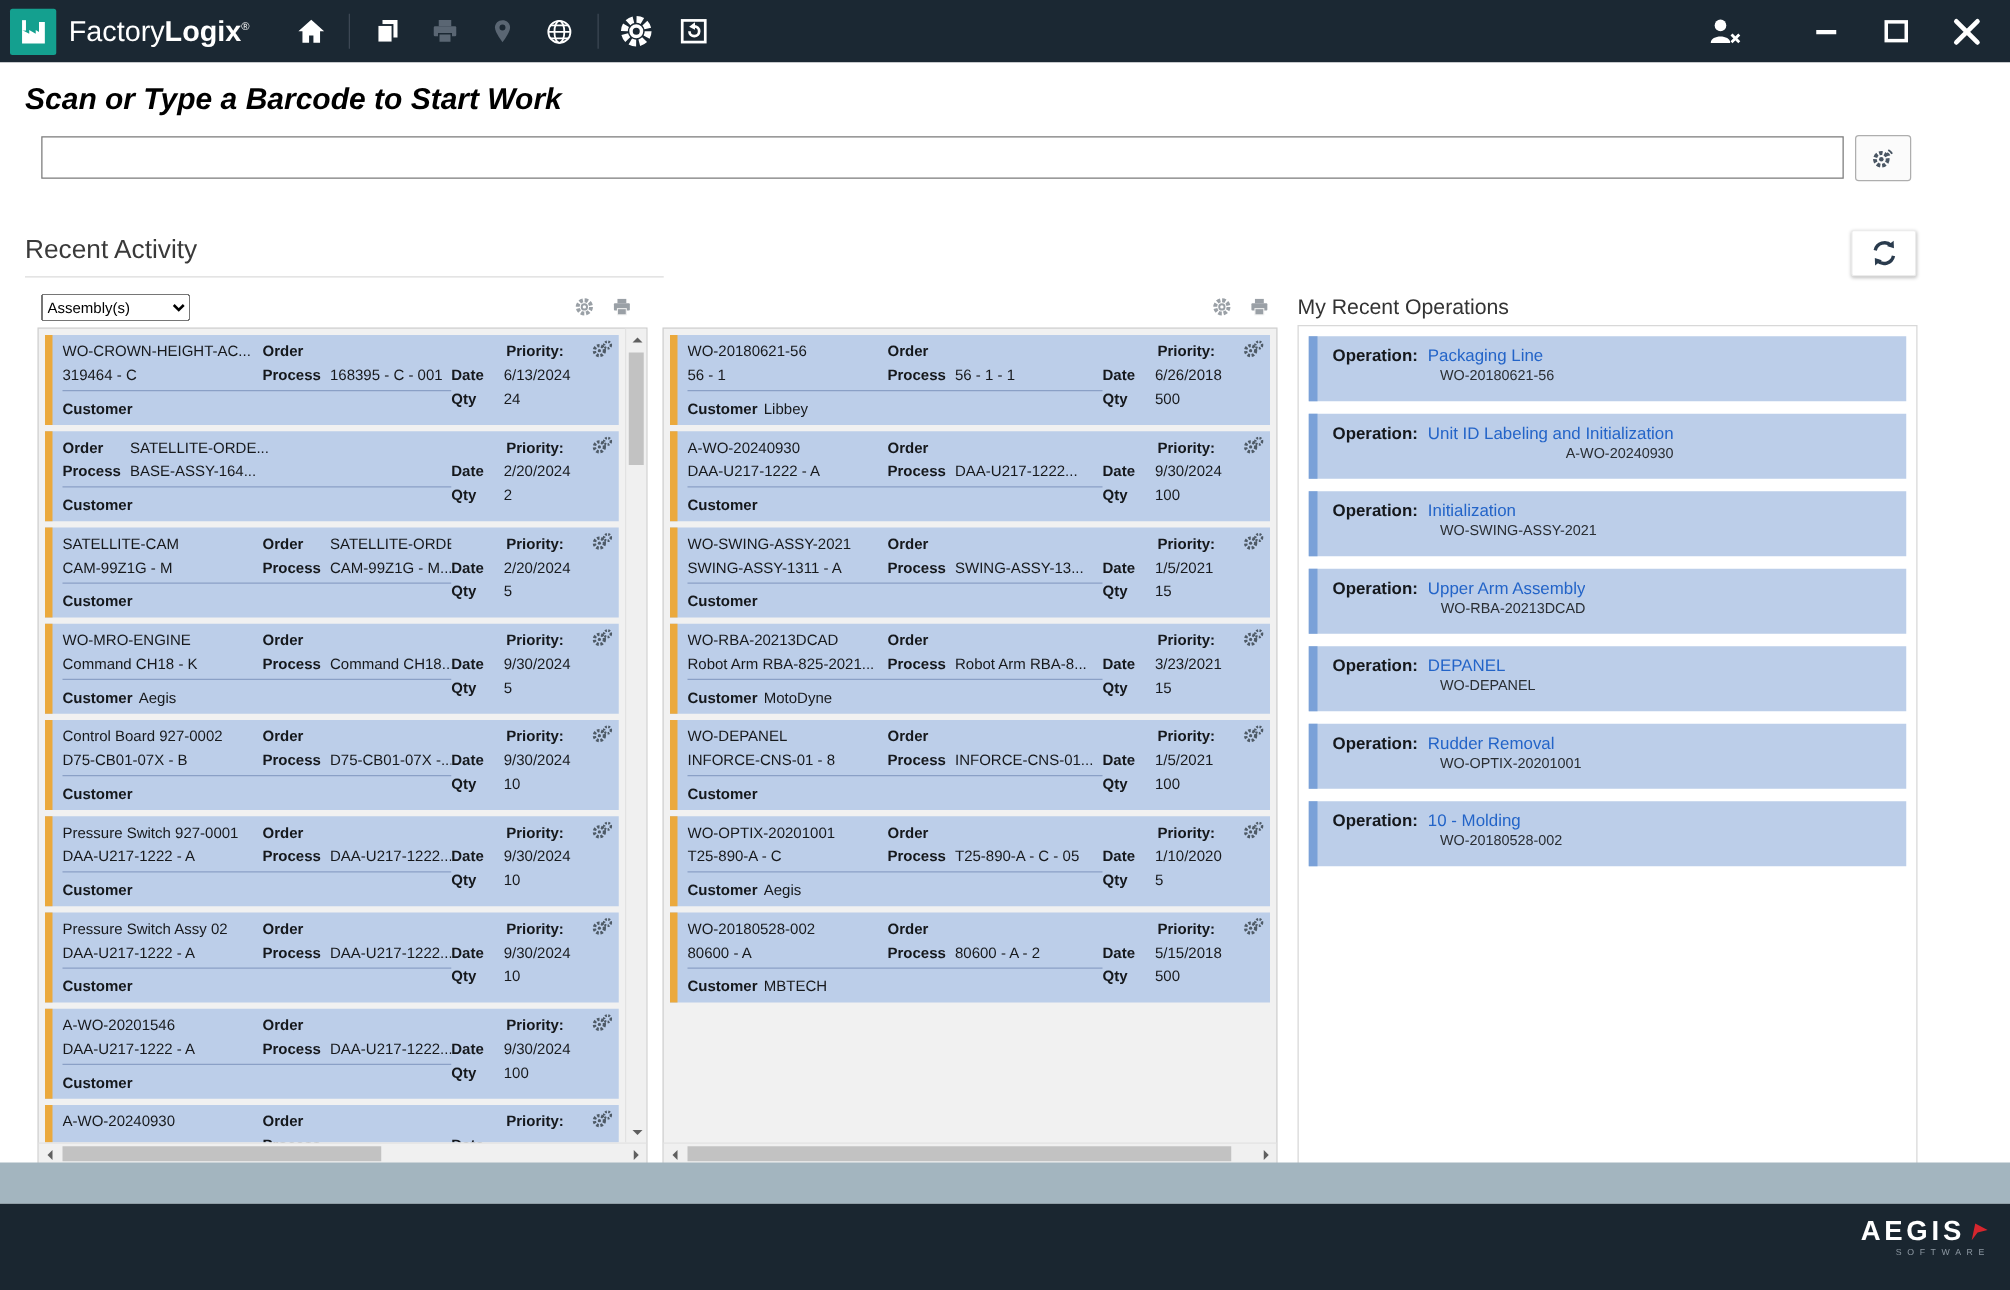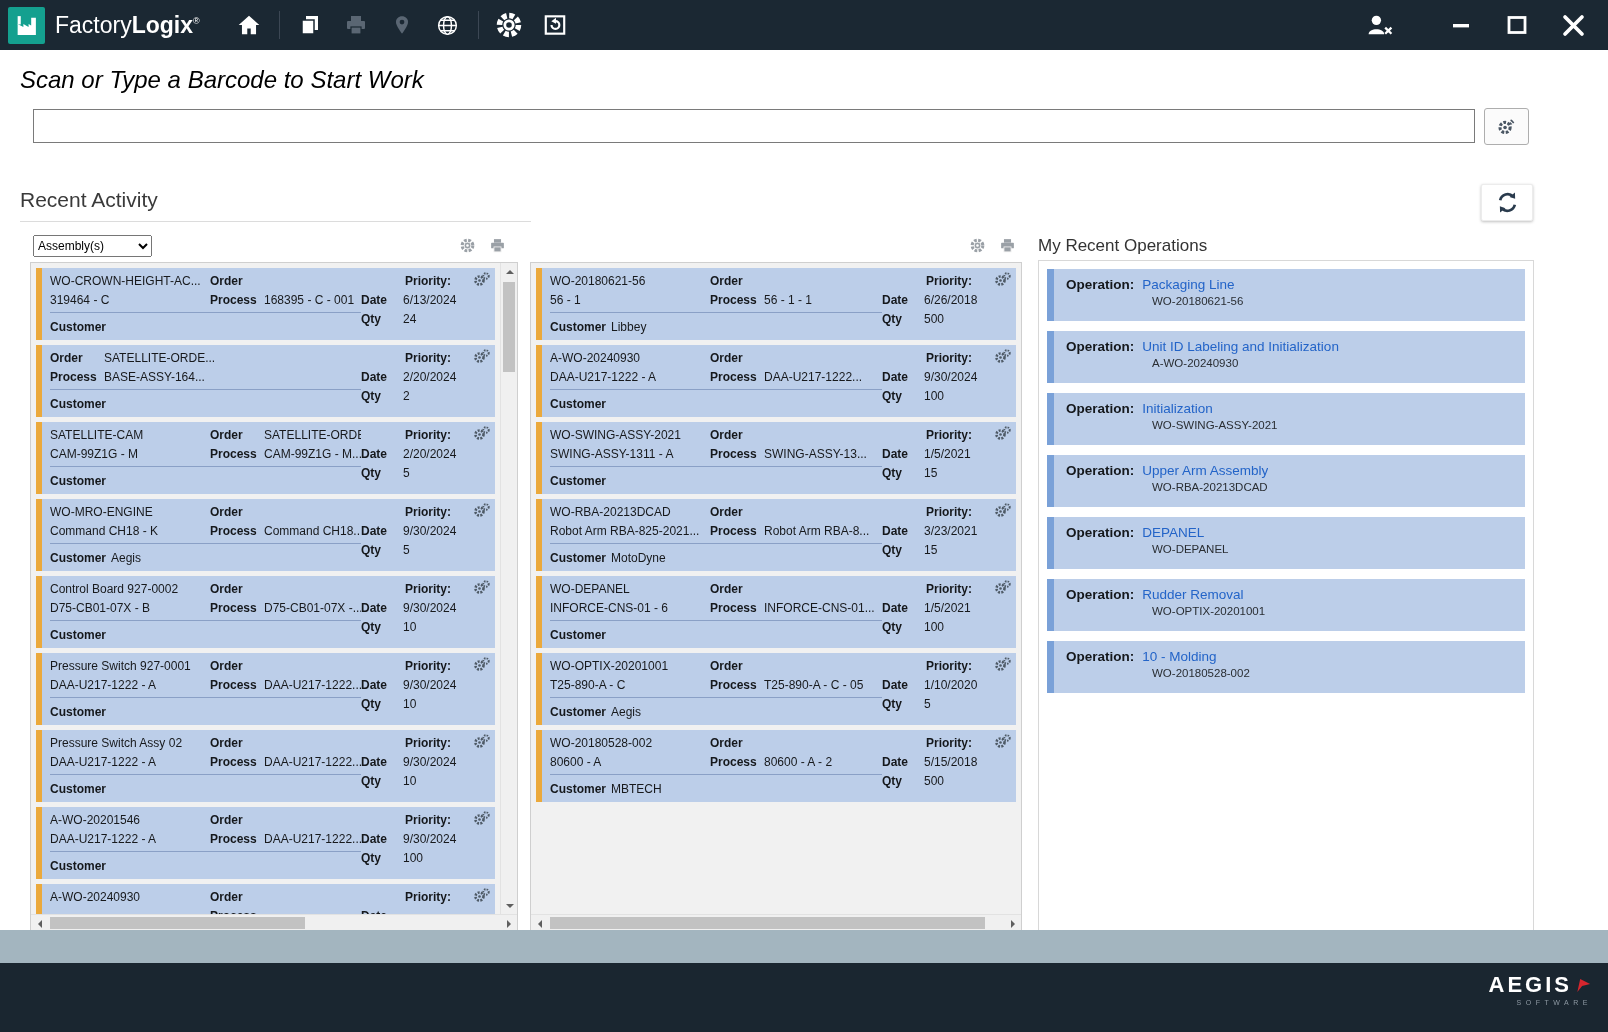--- a/index.html
+++ b/index.html
@@ -19,21 +19,21 @@
   .brand .b-bold { font-weight:700; }
   .brand sup { font-size:9px; vertical-align:super; }
   .tb-icon { width:46px; height:44px; display:flex; align-items:center; justify-content:center; cursor:pointer; }
   .tb-sep { width:1px; height:28px; background:#3c4754; margin:0 7px; flex:none; }
   .tb-right { margin-left:auto; display:flex; align-items:center; margin-right:12px; gap:10px; }
   .tb-gap { width:26px; }
 
   
   .main { position:absolute; top:50px; left:0; width:1608px; height:880px; background:#fff; }
   .scan-heading { position:absolute; left:20px; top:16px; margin:0;
-    font-size:24px; font-weight:normal; font-style:italic; color:#000; }
+    font-size:24px; font-weight:bold; font-style:italic; color:#000; }
   .barcode-input { position:absolute; left:33px; top:59px; width:1442px; height:34px;
     border:1px solid #7a7a7a; font-size:16px; padding:0 8px; font-family:inherit; }
   .scan-btn { position:absolute; left:1484px; top:58px; width:45px; height:37px;
     background:#fbfbfb; border:1px solid #aeaeae; border-radius:3px;
     display:flex; align-items:center; justify-content:center; cursor:pointer; }
   .ra-title { position:absolute; left:20px; top:138px; font-size:21px; color:#3a3a3a; }
   .ra-divider { position:absolute; left:20px; top:171px; width:511px; height:1px; background:#dcdcdc; }
   .refresh-btn { position:absolute; left:1481px; top:134px; width:52px; height:37px;
     background:#fff; border:1px solid #ececec; border-radius:2px;
     box-shadow:0 1px 3px rgba(0,0,0,.25);
@@ -87,21 +87,21 @@
   .tri-up { border-bottom-color:#5f5f5f; margin-top:-4px; }
   .tri-down { border-top-color:#5f5f5f; margin-bottom:-4px; }
   .tri-left { border-right-color:#5f5f5f; margin-left:-4px; }
   .tri-right { border-left-color:#5f5f5f; margin-right:-4px; }
 
   
   .ops-panel { position:absolute; left:1038px; top:210px; width:496px; height:672px;
     background:#fff; border:1px solid #d8d8d8; padding:8px; overflow:hidden; }
   .op-card { height:52px; background:#bccee9; display:flex; margin-bottom:10px; cursor:pointer; }
   .op-stripe { width:7px; background:#7aa1d8; flex:none; }
-  .op-body { padding:8px 0 0 12px; min-width:0; }
+  .op-body { padding:8px 0 0 12px; min-width:0;text-align:right; }
   .op-line1 { display:flex; font-size:13.5px; white-space:nowrap; }
   .op-label { font-weight:bold; color:#15181c; }
   .op-link { color:#2364c8; margin-left:8px; text-decoration:none; cursor:pointer; overflow:hidden; }
   .op-sub { font-size:11.5px; color:#2a2e33; margin-left:86px; margin-top:3px; white-space:nowrap; }
 
   
   .footer-band { position:absolute; top:930px; left:0; width:1608px; height:33px; background:#a3b5bf; }
   .footer { position:absolute; top:963px; left:0; width:1608px; height:69px; background:#1a2630; }
   .aegis { position:absolute; right:16px; top:9px; text-align:right; }
   .aegis-top { display:flex; align-items:center; justify-content:flex-end; gap:3px; }
@@ -900,21 +900,21 @@
     </div>
   </div>
 
   <div class="card">
     <div class="card-stripe"></div>
     <div class="card-main">
       <div class="card-lm">
         <div class="lm-top">
           <div class="lm-left">
             <div class="t-line">WO-DEPANEL</div>
-            <div class="t-line">INFORCE-CNS-01 - 6</div>
+            <div class="t-line">INFORCE-CNS-01 - 8</div>
           </div>
           <div class="lm-mid">
             <div class="kv">
                     <span class="lbl">Order</span>
                     <span></span>
                   </div>
             <div class="kv">
                     <span class="lbl">Process</span>
                     <span>INFORCE-CNS-01...</span>
                   </div>

